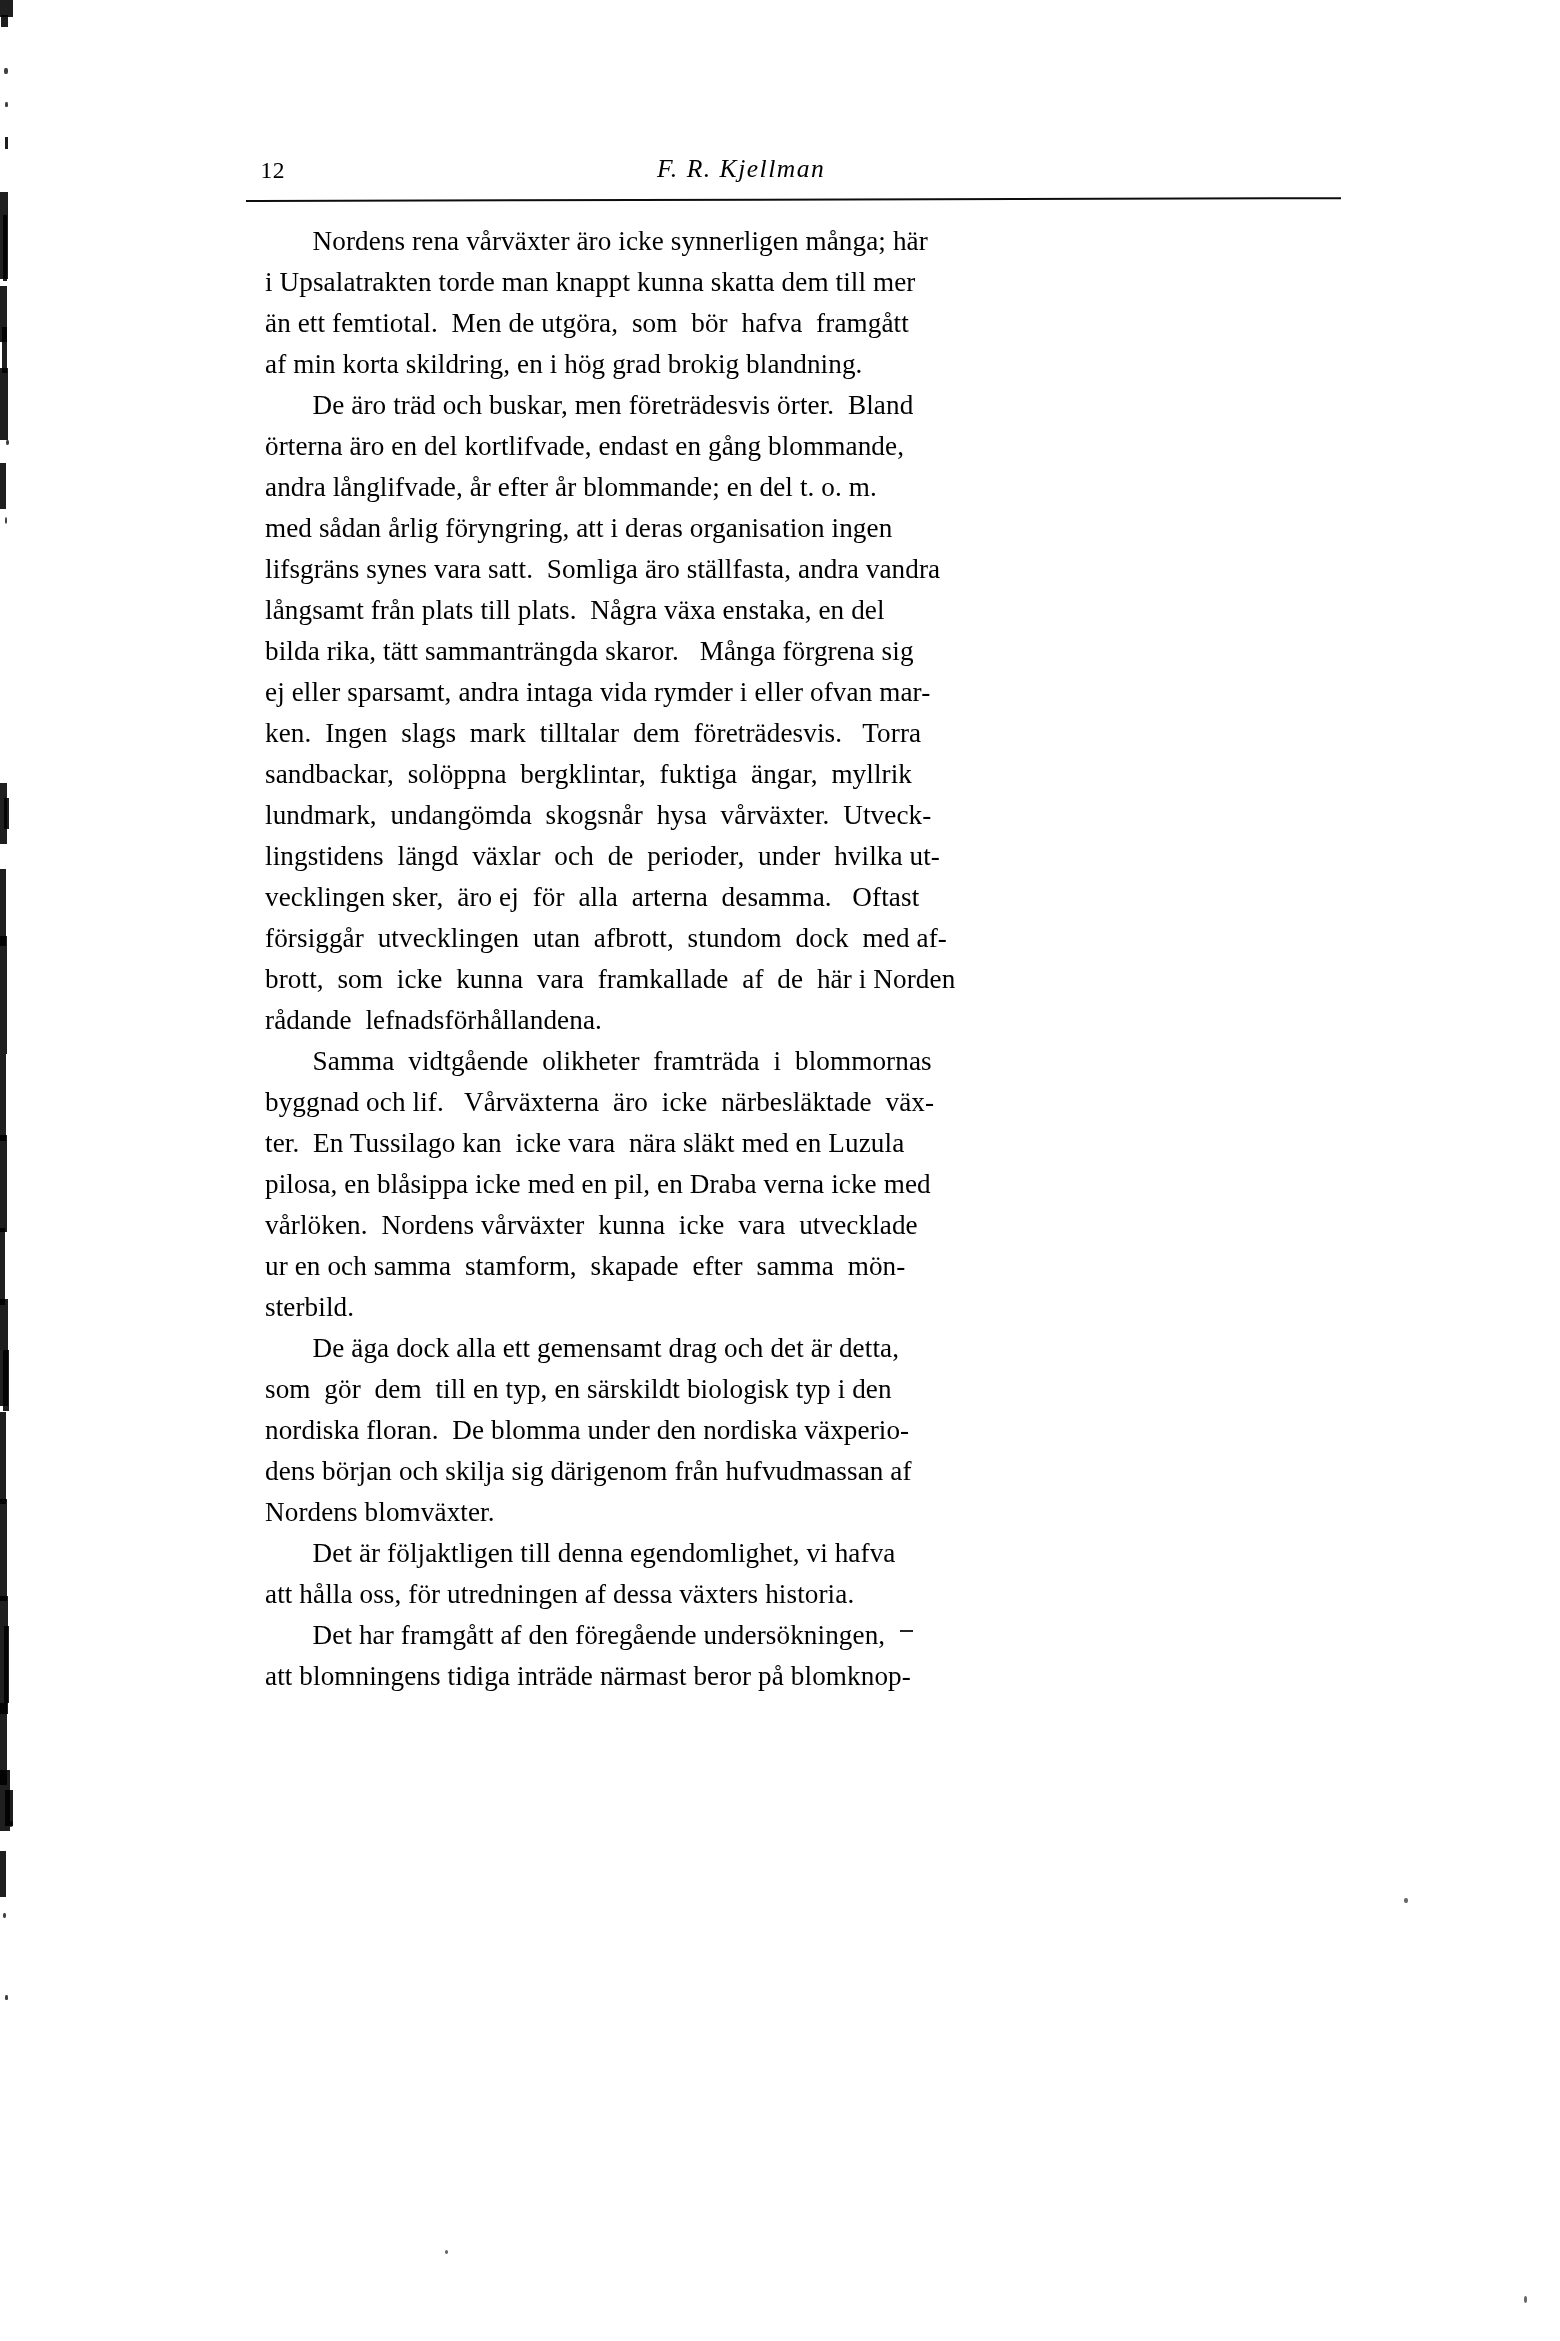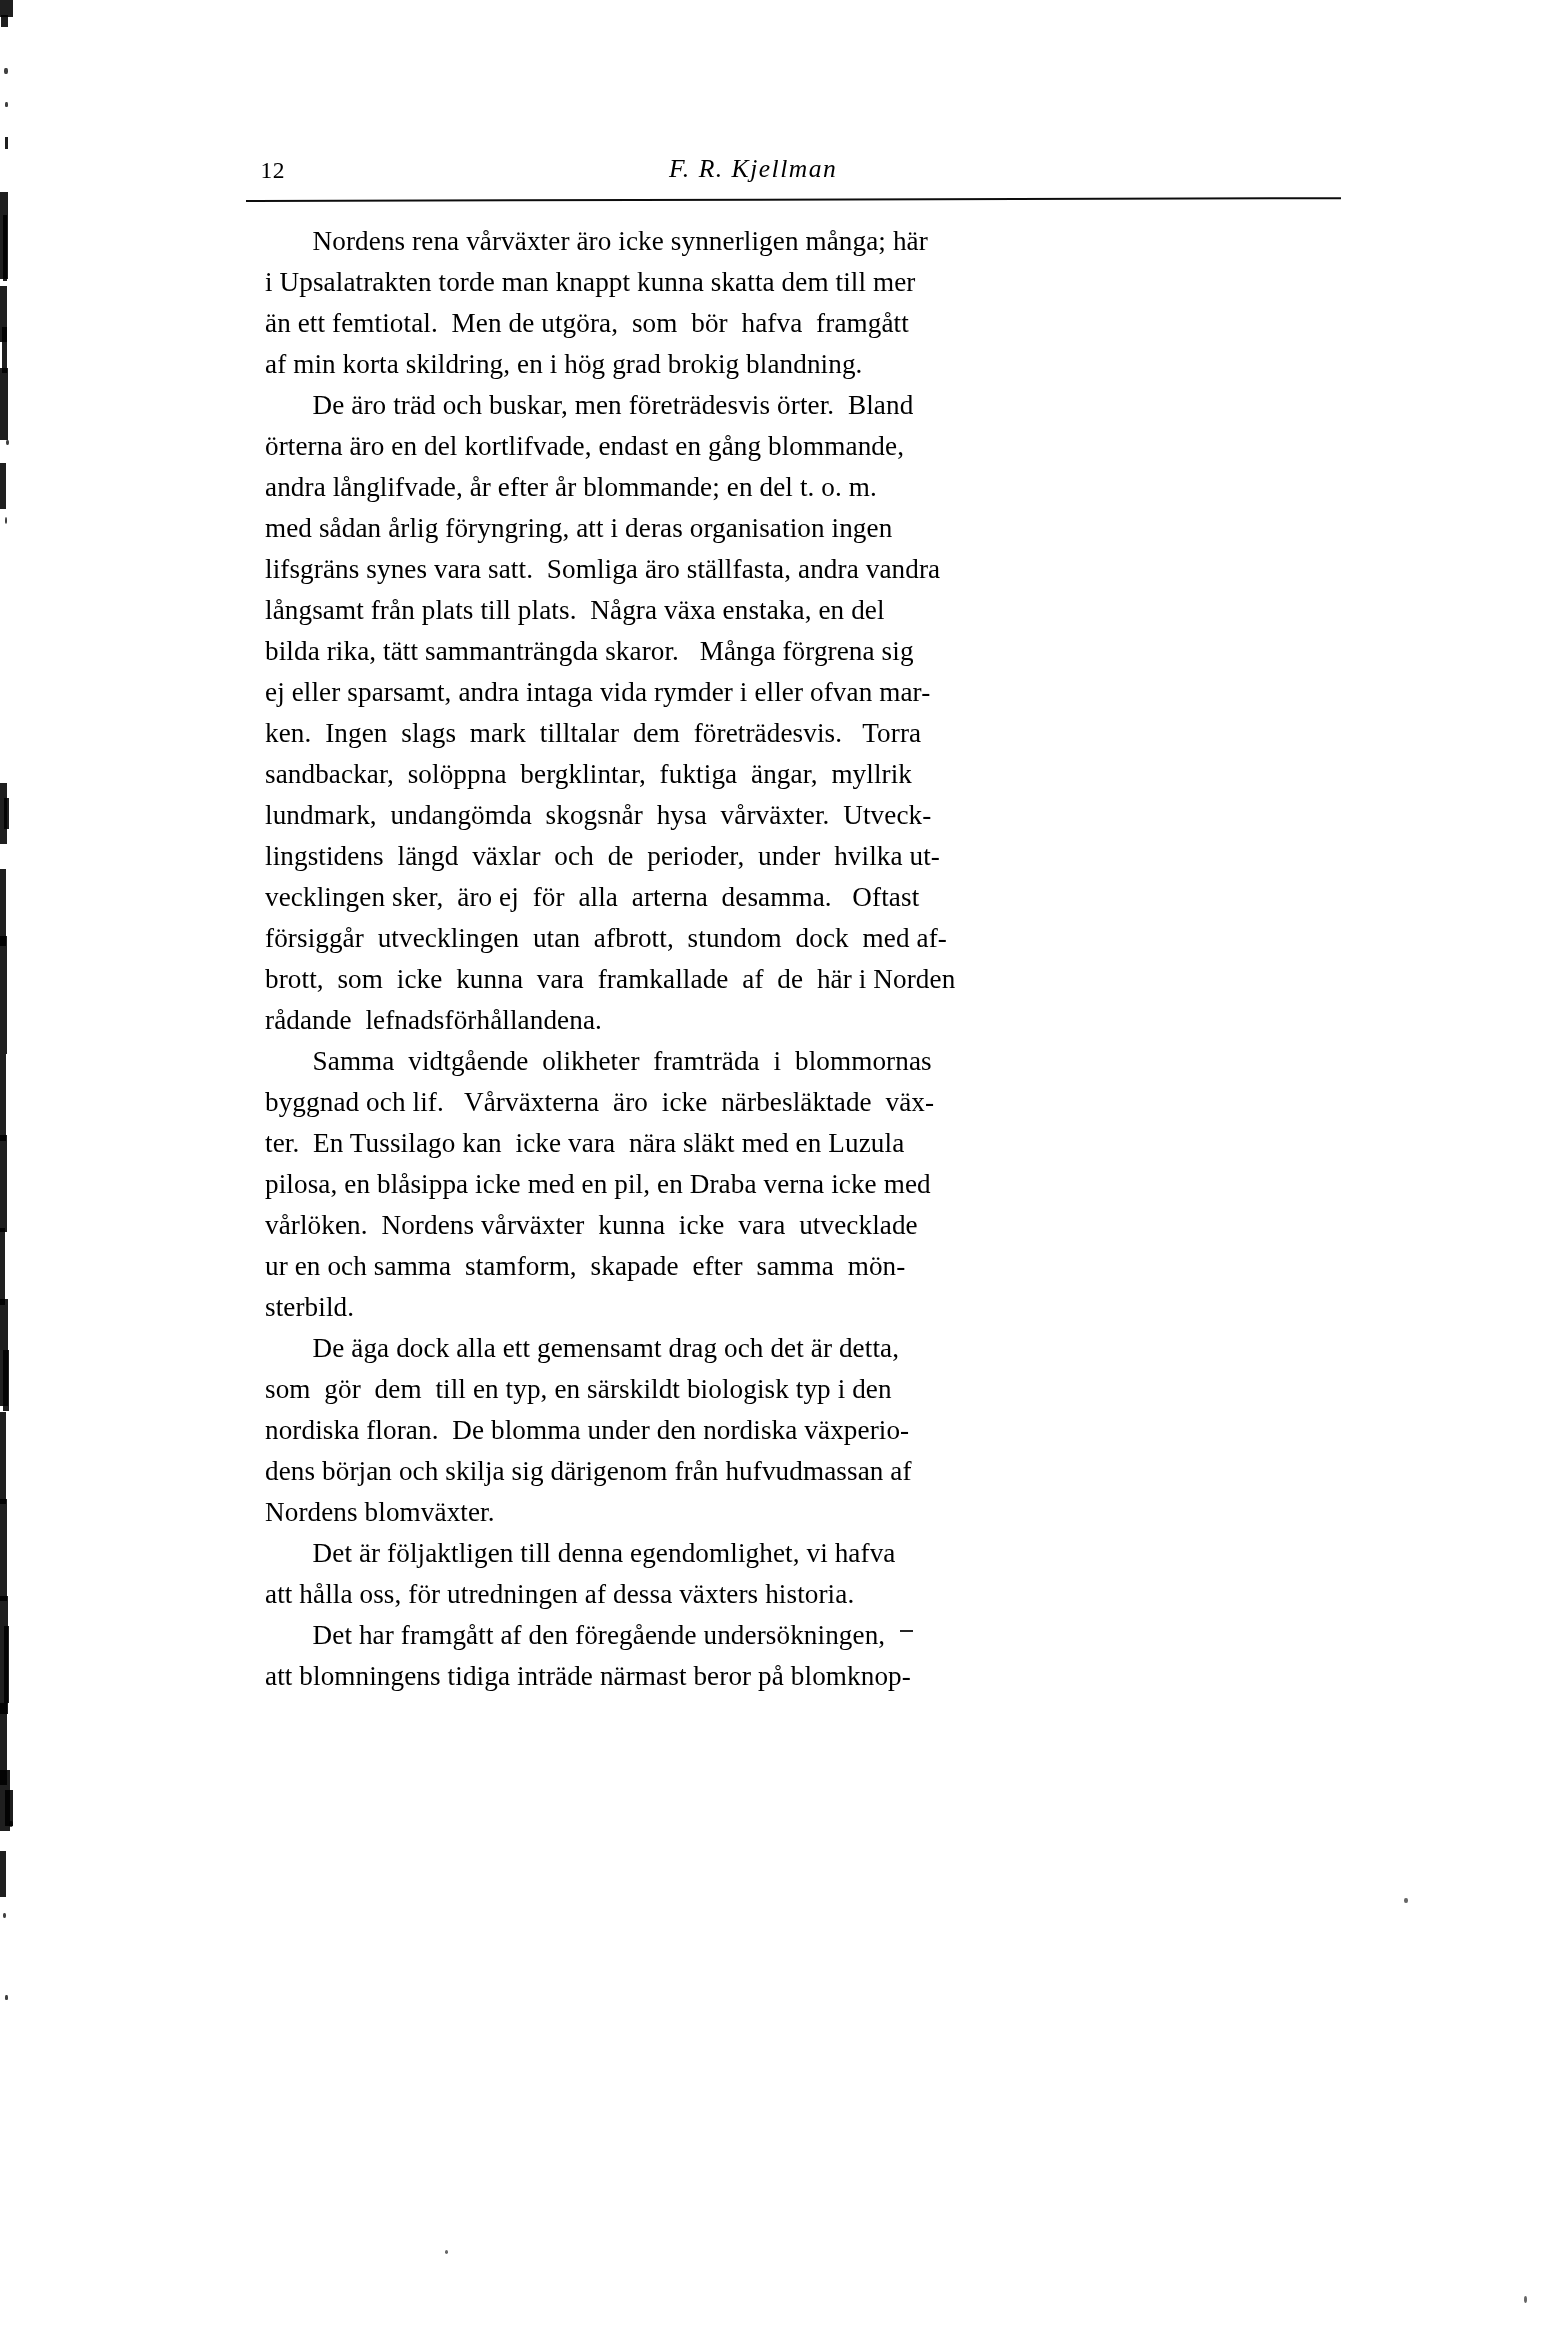--- a/index.html
+++ b/index.html
@@ -53,21 +53,21 @@
   .folio {
     position: absolute;
     left: 20.5px;
     top: 4.1px;
     font-size: 23.5px;
     letter-spacing: 0.5px;
     font-family: "Liberation Serif", "DejaVu Serif", serif;
   }
   .runhead {
     position: absolute;
-    left: 429px;
+    left: 417px;
     top: 1px;
     font-style: italic;
     font-size: 25.6px;
     letter-spacing: 1.5px;
     white-space: nowrap;
     font-family: Liberation Serif, serif;
   }
   .rule {
     position: absolute;
     left: 246px;

